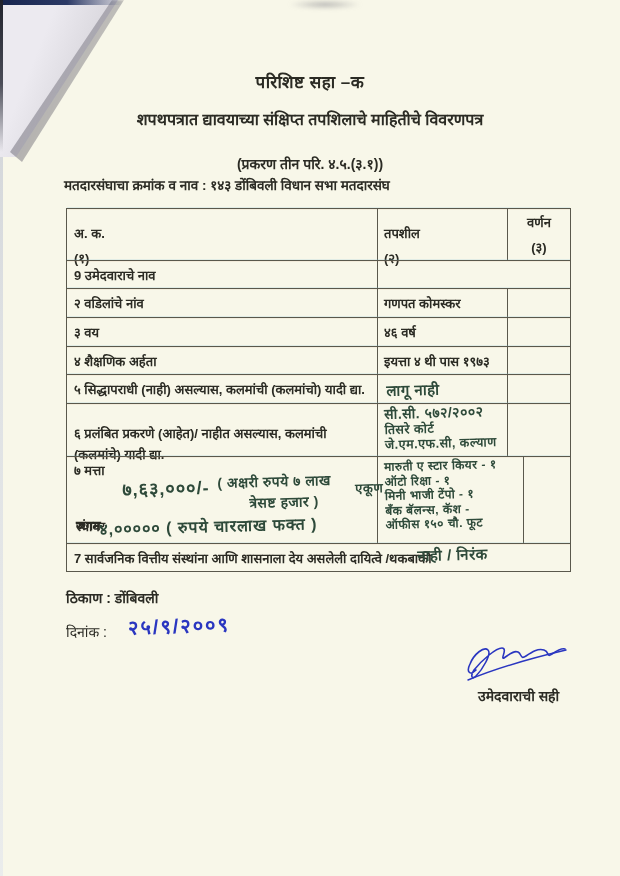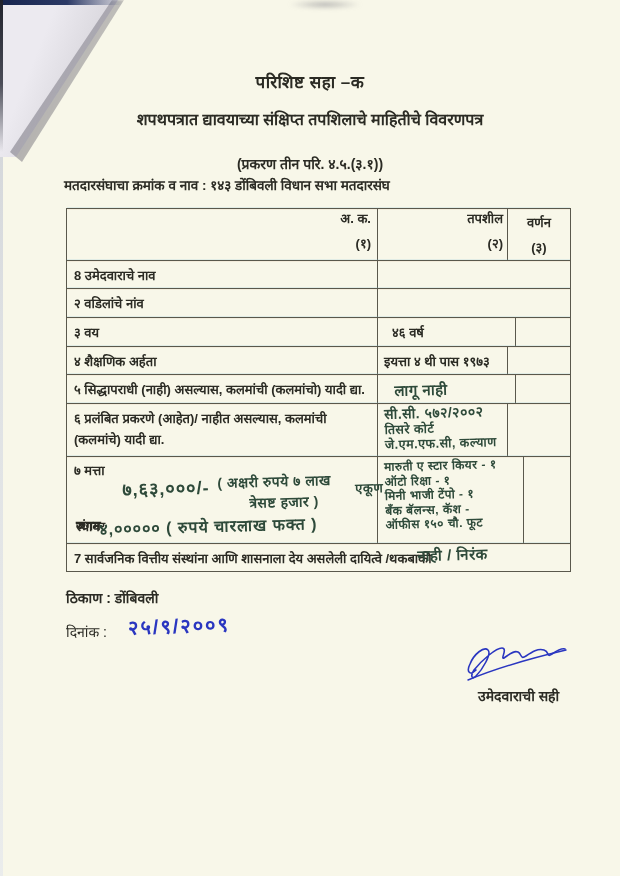--- a/index.html
+++ b/index.html
@@ -39,26 +39,26 @@
   
   .tbl{position:absolute;left:66px;top:208px;width:503px;
     border-left:1.4px solid #5a584c;border-right:1.4px solid #5a584c;border-bottom:1.4px solid #5a584c;
     font-size:13px;font-weight:600;}
   .row{position:relative;display:flex;border-top:1.4px solid #5a584c;
     box-shadow:0 -1px 0 rgba(120,190,210,.18), inset 0 1px 0 rgba(210,160,120,.12);}
   .c1{width:311px;border-right:1.4px solid #5a584c;padding:5px 6px 0 7px;box-sizing:border-box;}
   .c2{width:130px;border-right:1.4px solid #5a584c;padding:5px 4px 0 6px;box-sizing:border-box;position:relative;}
   .c3{flex:1;}
   .hr{height:51px;}
-  .hr .c1,.hr .c2,.hr .c3{text-align:right;padding-top:0;}
+  .hr .c1,.hr .c2,.hr .c3{text-align:left;padding-top:15px;}
   .hnum{display:block;margin-top:7px;font-weight:600;}
   .rr{height:27px;}
-  .rr2{height:28px;gap:8px;}
+  .rr2{height:28px;}
   .r6{height:52px;}
-  .r6 .c1{line-height:21px;padding-top:4px;}
+  .r6 .c1{line-height:21px;padding-top:19px;}
   .r7{height:86px;gap:16px;}
   .r8{height:27px;}
   .r8 .cfull{width:100%;padding:5px 0 0 7px;box-sizing:border-box;position:relative;}
 
   
   .hand{font-weight:600;color:#2e4a3a;transform:rotate(-1.5deg);transform-origin:left top;
     letter-spacing:.5px;}
   .hw-r5{position:absolute;left:8px;top:5px;font-size:15px;}
   .hw-block{position:absolute;left:6px;top:3px;font-size:12.5px;line-height:15.5px;white-space:nowrap;}
   .hw-details{position:absolute;left:317px;top:3px;font-size:12px;line-height:14.5px;white-space:nowrap;}
@@ -109,26 +109,27 @@
         <span>तपशील</span>
         <span class="hnum">(२)</span>
       </div>
       <div class="c3" style="text-align:center;padding-top:4px;">
         <span>वर्णन</span>
         <span class="hnum">(३)</span>
       </div>
     </div>
 
     <div class="row rr">
-      <div class="c1">8 उमेदवाराचे नाव</div>
+      <div class="c1">9 उमेदवाराचे नाव</div>
       <div class="c3"></div>
     </div>
 
     <div class="row rr2">
       <div class="c1">२ वडिलांचे नांव</div>
+      <div class="c2">गणपत कोमस्कर</div>
       <div class="c3"></div>
     </div>
 
     <div class="row rr2">
       <div class="c1">३ वय</div>
       <div class="c2">४६ वर्ष</div>
       <div class="c3"></div>
     </div>
 
     <div class="row rr">

